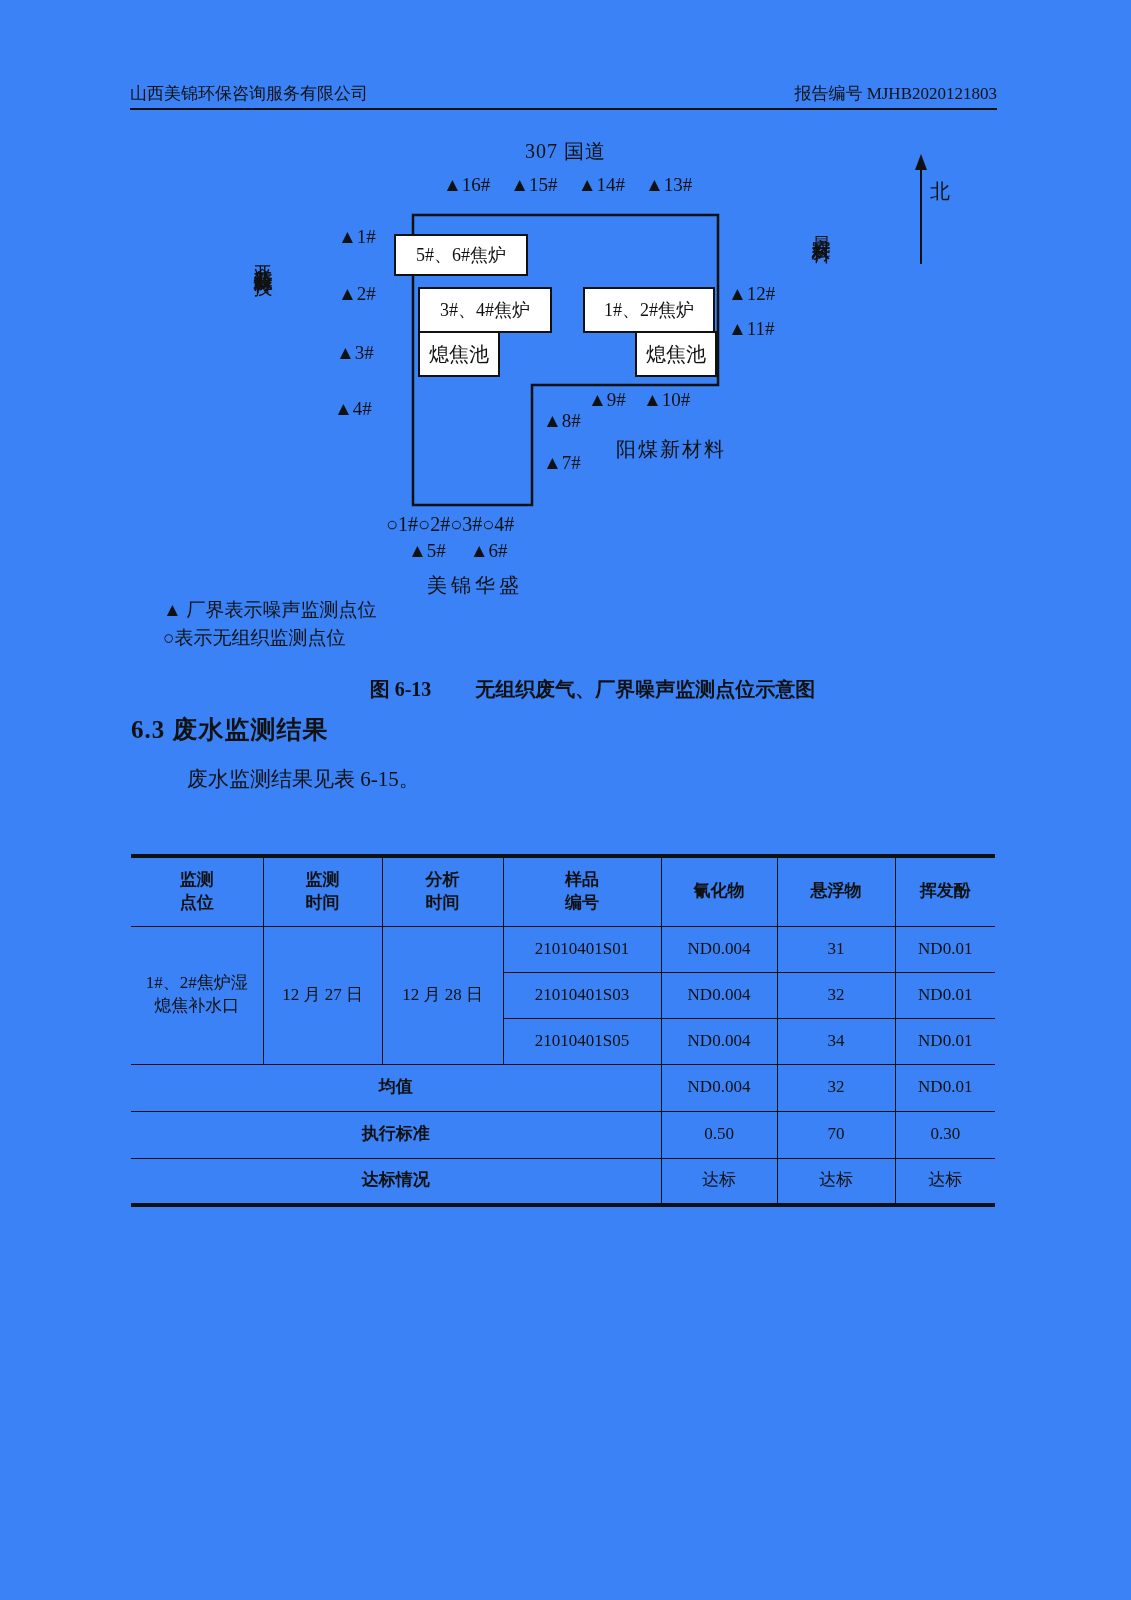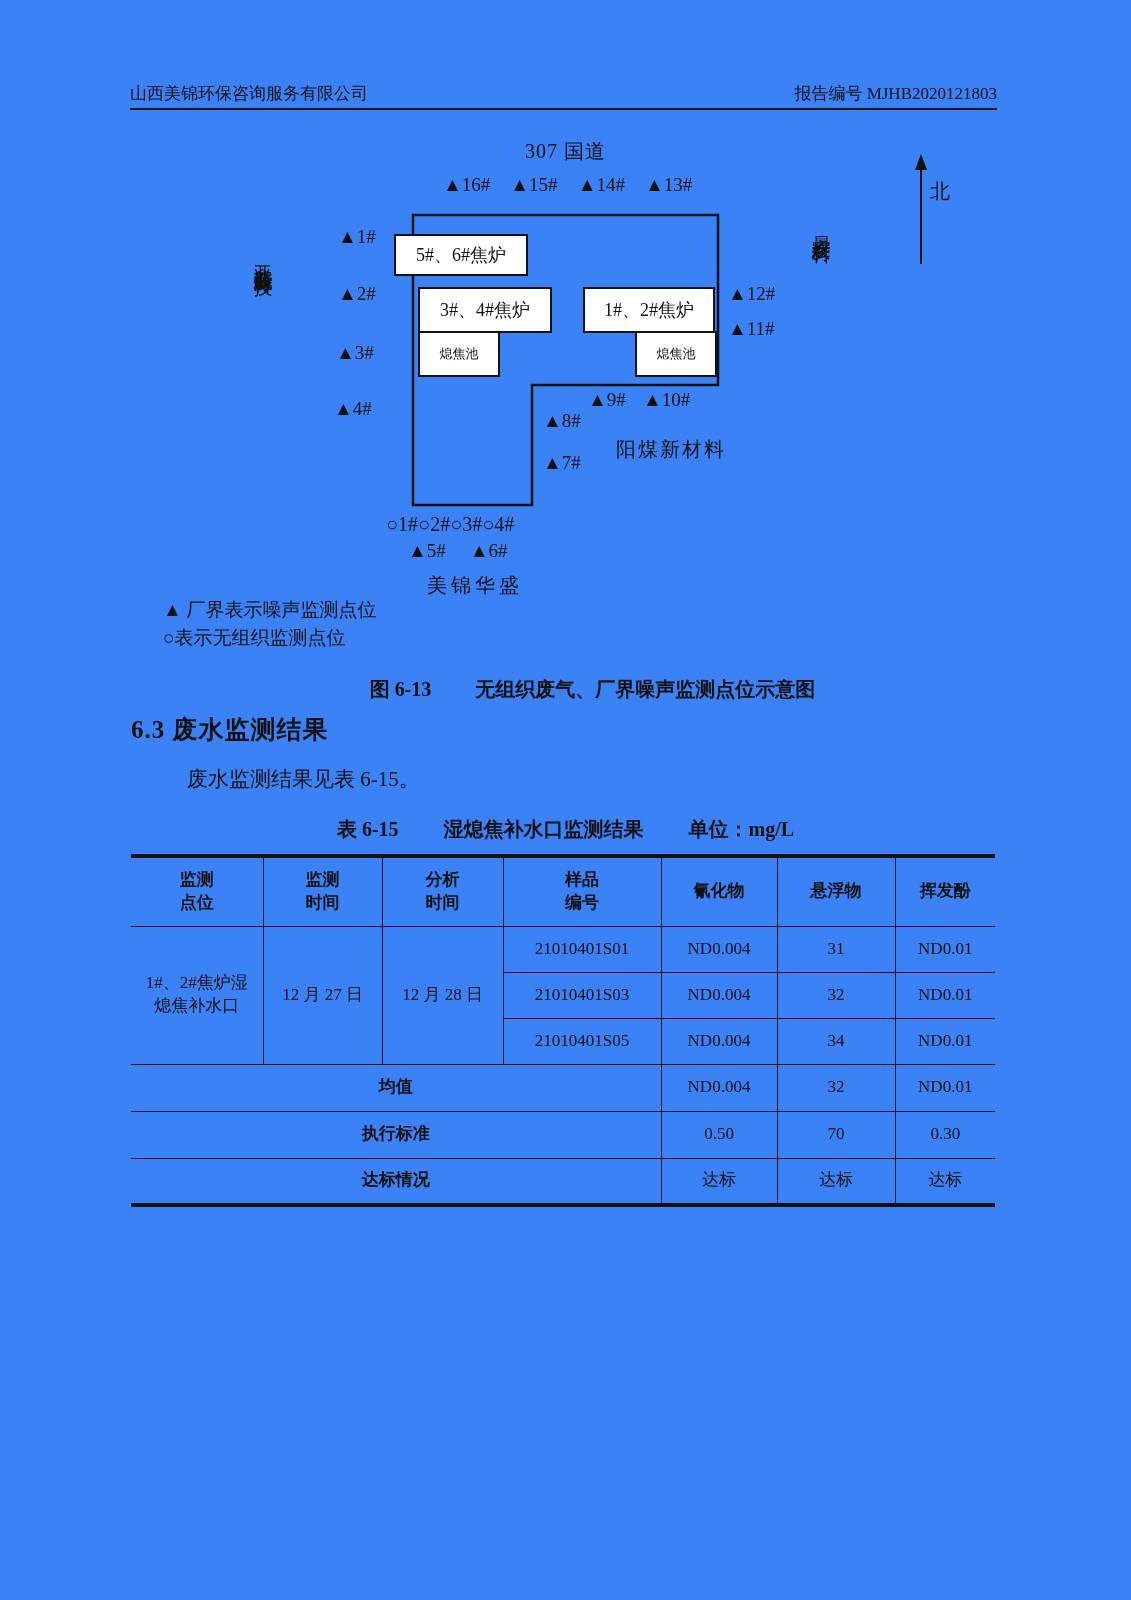--- a/index.html
+++ b/index.html
@@ -29,21 +29,21 @@
   .vtext { writing-mode:vertical-rl; text-orientation:upright; font-size:19px; letter-spacing:2px; }
   .n-left  { left:250px; top:250px; }
   .n-right { left:808px; top:221px; }
   .outline-svg { left:410px; top:212px; }
   .north-svg { left:905px; top:152px; }
   .box {
     position:absolute; border:2px solid #111; background:#fff;
     display:flex; align-items:center; justify-content:center;
     font-size:18px; white-space:nowrap;
   }
-  .box.small { font-size:13px;justify-content:center; }
+  .box.small { font-size:20px;justify-content:center; }
   .circrow { left:386px; top:513px; display:flex; font-size:20px; }
   .btmrow  { left:408px; top:540px; display:flex; gap:24px; font-size:19px; }
   .mjhs { left:427px; top:572px; font-size:20px; letter-spacing:4px; }
   .ymxc { left:616px; top:436px; font-size:20px; letter-spacing:2px; }
   .legend1 { left:163px; top:597px; font-size:19px; }
   .legend2 { left:163px; top:625px; font-size:19px; }
   .fig-caption { left:16px; top:676px; width:1131px; text-align:center; font-weight:bold; font-size:20px;padding-left:22px; }
   .fig-caption .gap { display:inline-block; width:44px; }
 
   
@@ -153,25 +153,20 @@
     <div class="abs legend2">○表示无组织监测点位</div>
 
     <div class="abs fig-caption">
       <span>图 6-13</span><span class="gap"></span><span>无组织废气、厂界噪声监测点位示意图</span>
     </div>
   </div>
 
   <div class="abs sec-heading">6.3 废水监测结果</div>
   <div class="abs body-par">废水监测结果见表 6-15。</div>
 
-  <div class="abs tbl-title">
-    <span>表 6-15</span>
-    <span>湿熄焦补水口监测结果</span>
-    <span>单位：mg/L</span>
-  </div>
 
   <table class="mon">
     <colgroup>
       <col style="width:132px">
         <col style="width:119px">
         <col style="width:121px">
       <col style="width:158px">
         <col style="width:116px">
         <col style="width:118px">
         <col style="width:100px">

